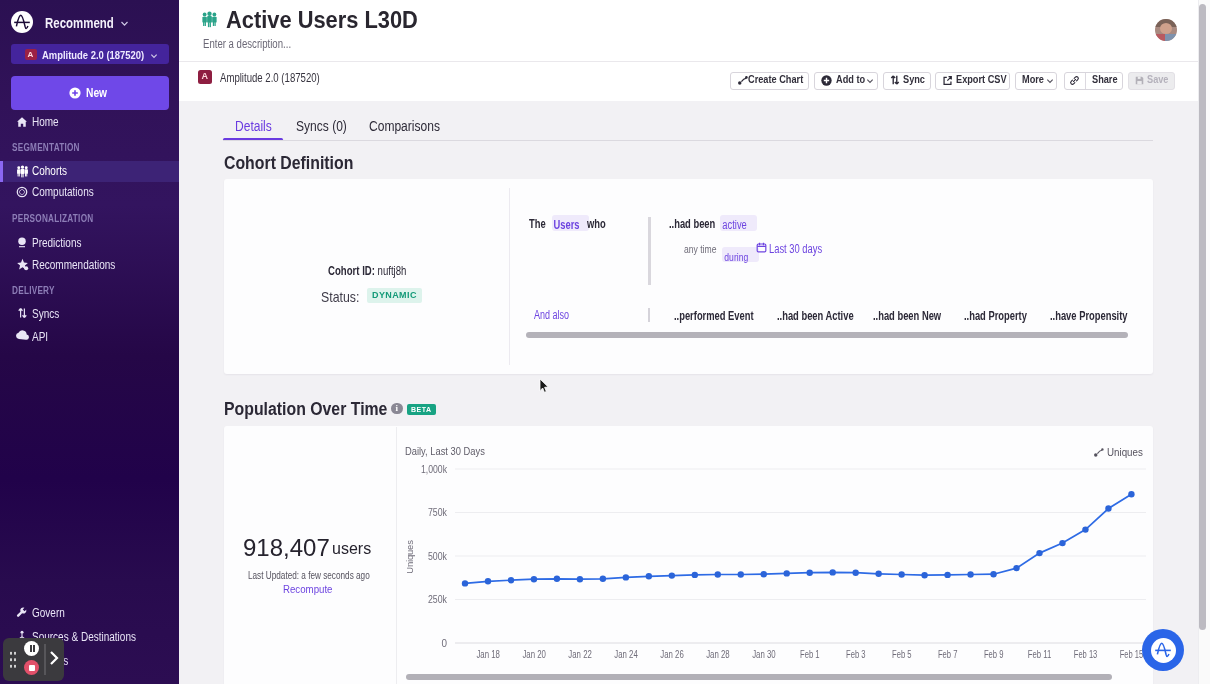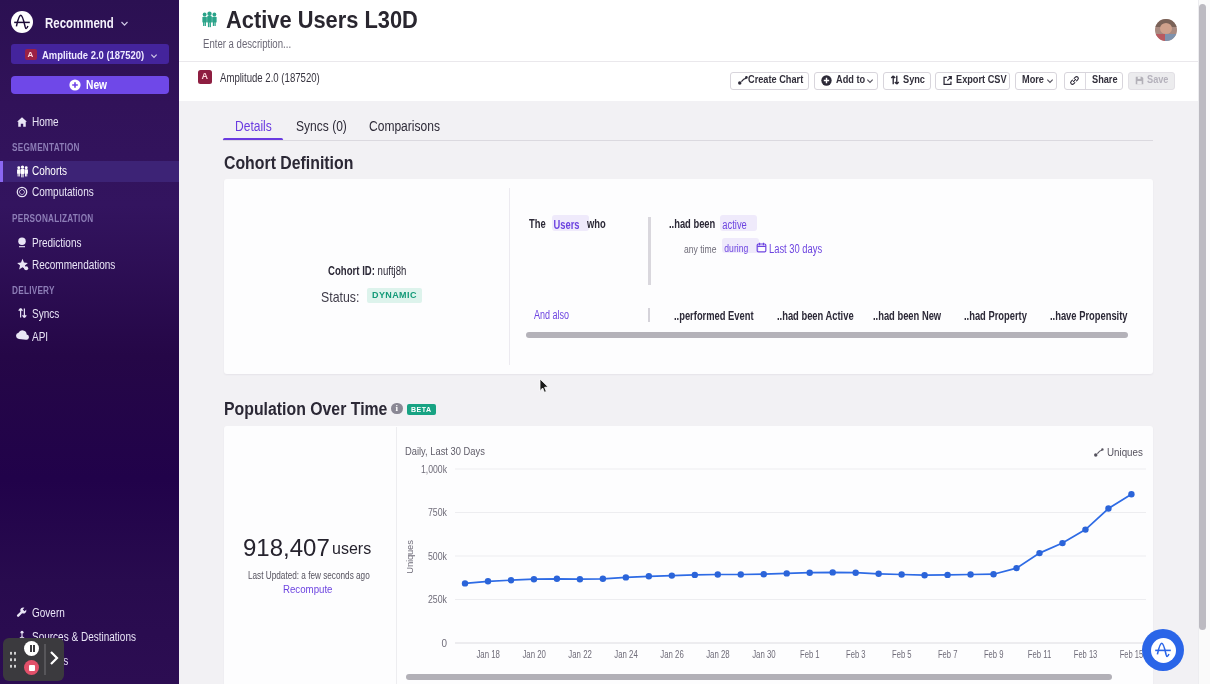--- a/index.html
+++ b/index.html
@@ -53,21 +53,21 @@
       </svg>
 
     <div class="abs" style="left:11px;top:44px;width:158px;height:20px;border-radius:3px;background:#44249c;"></div>
     <div class="abs" style="left:24.5px;top:49px;width:12px;height:11px;border-radius:2px;background:#9b2145;color:#ffd9dd;
          font-size:8px;font-weight:bold;text-align:center;line-height:11px;">A</div>
     <div class="abs cx" style="left:42px;top:48.5px;font-size:11.5px;font-weight:bold;color:#efeaff;transform:scaleX(0.82);">Amplitude 2.0 (187520)</div>
     <svg class="abs" style="left:150px;top:51.5px;" width="8" height="8" viewBox="0 0 12 12">
         <path d="M2 4 L6 8.2 L10 4" stroke="#cfc8e6" stroke-width="1.8" fill="none"></path>
       </svg>
 
-    <div class="abs" style="left:11px;top:76px;width:158px;height:18px;border-radius:4px;background:#6f48e8;
+    <div class="abs" style="left:11px;top:76px;width:158px;height:34px;border-radius:4px;background:#6f48e8;
          display:flex;align-items:center;justify-content:center;gap:5px;">
       <svg width="12" height="12" viewBox="0 0 12 12">
           <circle cx="6" cy="6" r="5.6" fill="#fff"></circle>
           <path d="M6 3.2 V8.8 M3.2 6 H8.8" stroke="#6d43e8" stroke-width="1.6"></path>
         </svg>
       <span class="cx" style="display:inline-block;color:#fff;font-size:12.5px;font-weight:bold;transform:scaleX(0.82);">New</span>
     </div>
 
     <svg class="abs" style="left:15.5px;top:115.5px;" width="12" height="12" viewBox="0 0 16 16">
         <path d="M8 1.6 L14.6 7.8 H13 V14.2 H9.6 V10.2 H6.4 V14.2 H3 V7.8 H1.4 Z" fill="#e9e5f6"></path>
@@ -254,21 +254,21 @@
   <div class="bold13" style="left:529px;top:216.5px;">The</div>
   <div class="abs pillp" style="left:551.5px;top:215px;height:16px;"><span class="cx" style="display:inline-block;transform:scaleX(0.78);font-size:12px;font-weight:bold;color:#6d44e0;padding:1px 2px;">Users</span></div>
   <div class="bold13" style="left:586.5px;top:216.5px;">who</div>
 
   <div class="abs" style="left:648px;top:217px;width:2.5px;height:68px;background:#d9d7dd;"></div>
 
   <div class="bold13" style="left:669px;top:216.5px;">..had been</div>
   <div class="abs pillp" style="left:719.5px;top:215px;height:16px;"><span class="cx" style="display:inline-block;transform:scaleX(0.78);font-size:12px;color:#6d44e0;padding:1px 3px;">active</span></div>
 
   <div class="abs cx" style="left:684px;top:242.5px;font-size:11px;color:#6f6c79;transform:scaleX(0.78);">any time</div>
-  <div class="abs pillp" style="left:722px;top:238px;height:14.5px;"><span class="cx" style="display:inline-block;transform:scaleX(0.78);font-size:11px;color:#6d44e0;padding:1px 3px;">during</span></div>
+  <div class="abs pillp" style="left:722px;top:247px;height:14.5px;"><span class="cx" style="display:inline-block;transform:scaleX(0.78);font-size:11px;color:#6d44e0;padding:1px 3px;">during</span></div>
   <svg class="abs" style="left:756px;top:242px;" width="11" height="11" viewBox="0 0 14 14">
       <rect x="1.5" y="2.5" width="11" height="10" rx="1.5" fill="none" stroke="#6d44e0" stroke-width="1.5"></rect>
       <path d="M1.5 5.5 H12.5 M4.5 1 V4 M9.5 1 V4" stroke="#6d44e0" stroke-width="1.5"></path>
     </svg>
   <div class="abs cx purp" style="left:769px;top:242px;font-size:12px;transform:scaleX(0.78);">Last 30 days</div>
 
   <div class="abs cx purp" style="left:534px;top:308px;font-size:12px;transform:scaleX(0.75);">And also</div>
   <div class="abs" style="left:648px;top:308px;width:2px;height:14px;background:#d5d3da;"></div>
   <div class="bold13" style="left:674px;top:309px;">..performed Event</div>
   <div class="bold13" style="left:776.5px;top:309px;">..had been Active</div>

